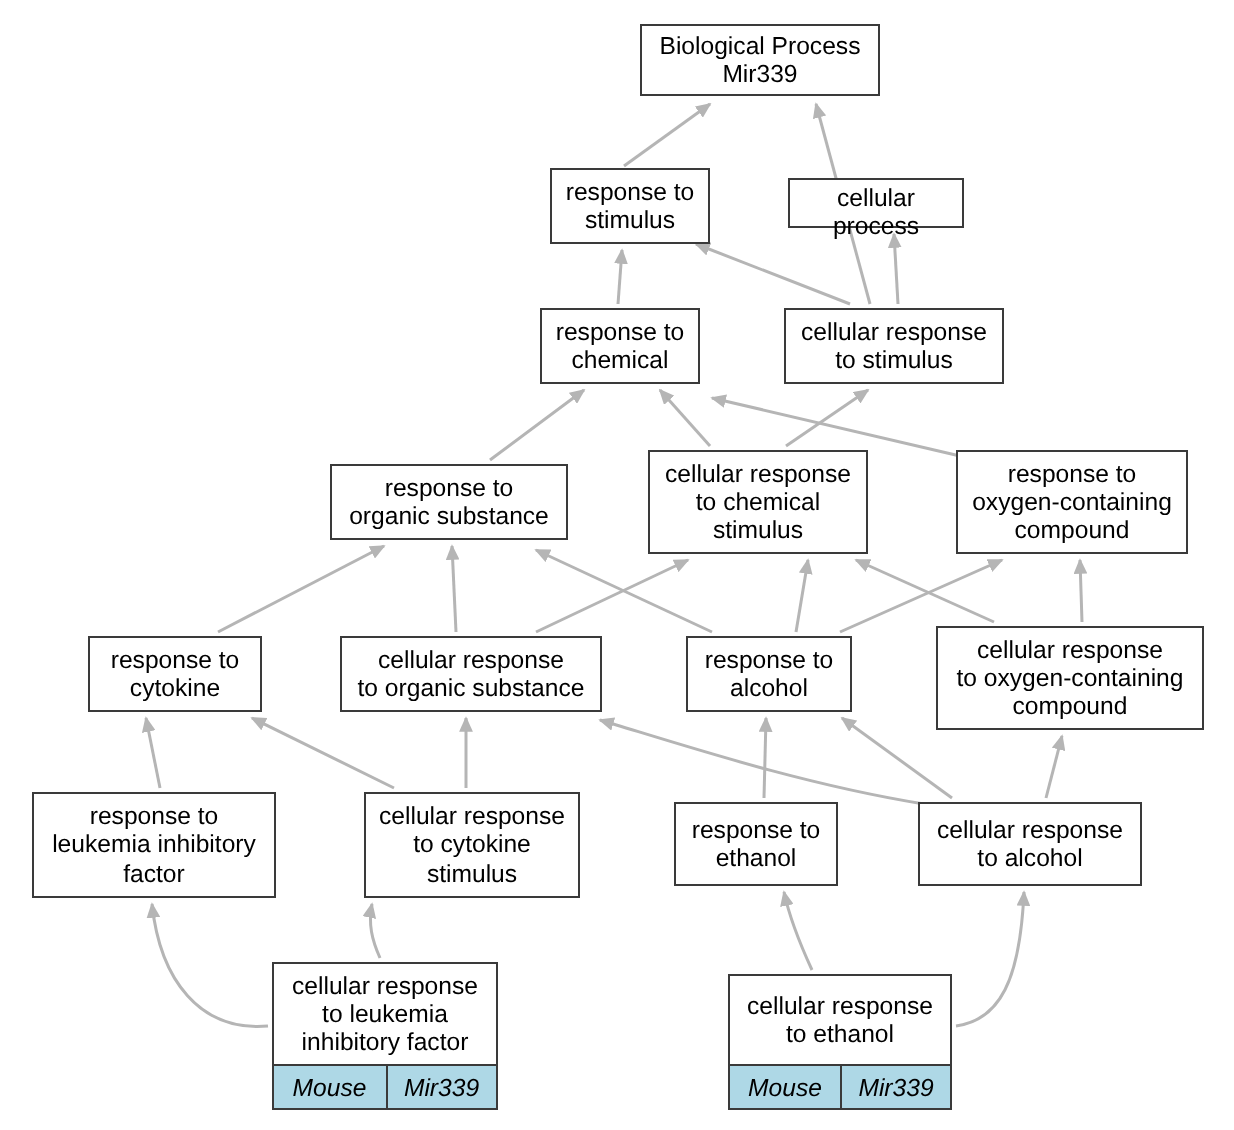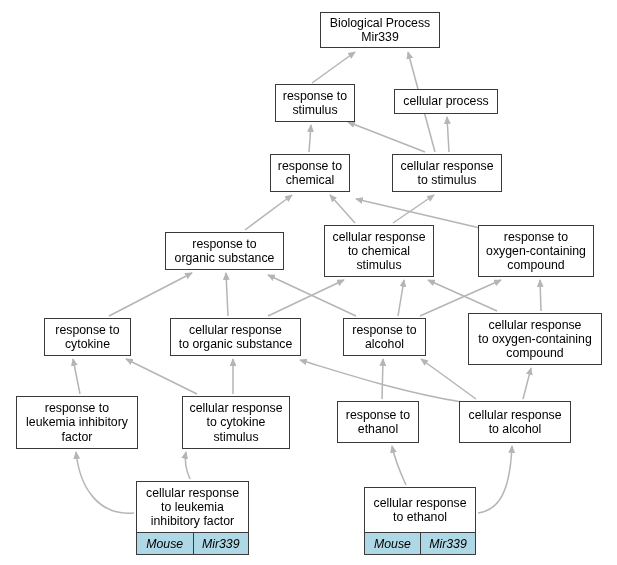--- a/index.html
+++ b/index.html
@@ -106,21 +106,21 @@
     </svg>
   <div id="node-layer">
       <div class="go-node" style="left: 320px; top: 12px; width: 120px; height: 36px;">
         <div class="go-label">Biological Process
 Mir339</div>
       </div>
       <div class="go-node" style="left: 275px; top: 84px; width: 80px; height: 38px;">
         <div class="go-label">response to
 stimulus</div>
       </div>
-      <div class="go-node" style="left: 394px; top: 89px; width: 104px; height: 25px;">
+      <div class="go-node" style="left: 394px; top: 89px; width: 88px; height: 25px;">
         <div class="go-label">cellular process</div>
       </div>
       <div class="go-node" style="left: 270px; top: 154px; width: 80px; height: 38px;">
         <div class="go-label">response to
 chemical</div>
       </div>
       <div class="go-node" style="left: 392px; top: 154px; width: 110px; height: 38px;">
         <div class="go-label">cellular response
 to stimulus</div>
       </div>

